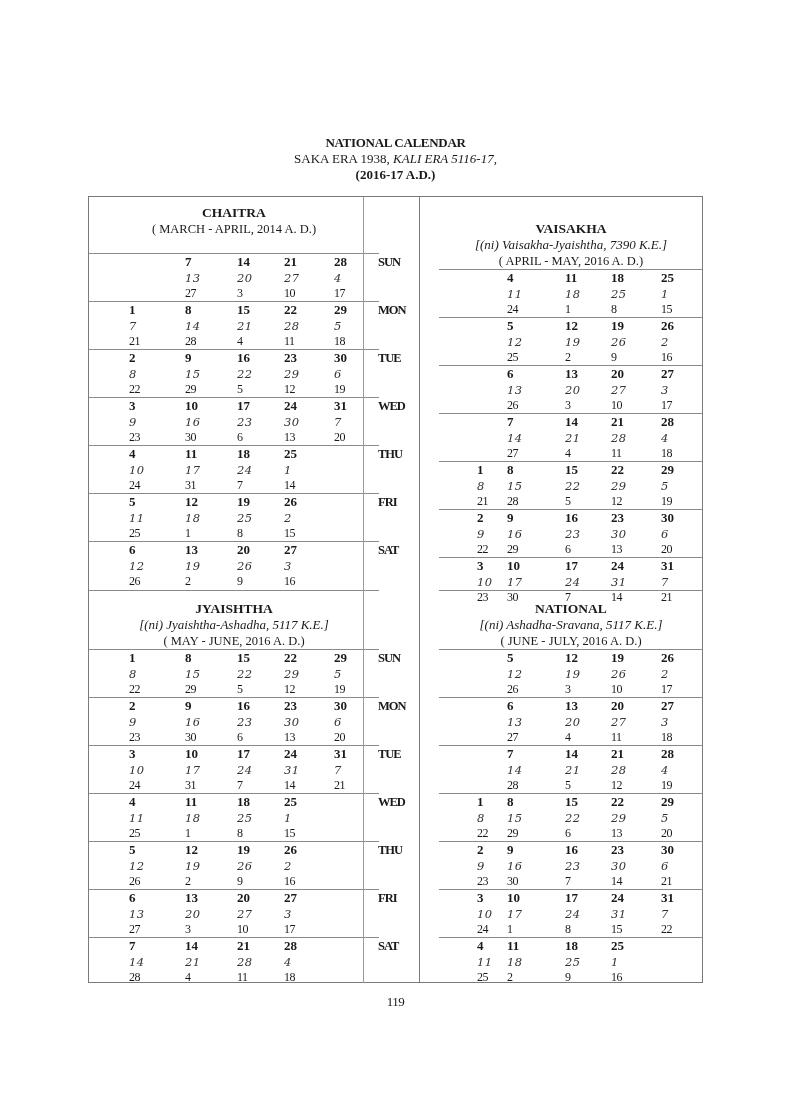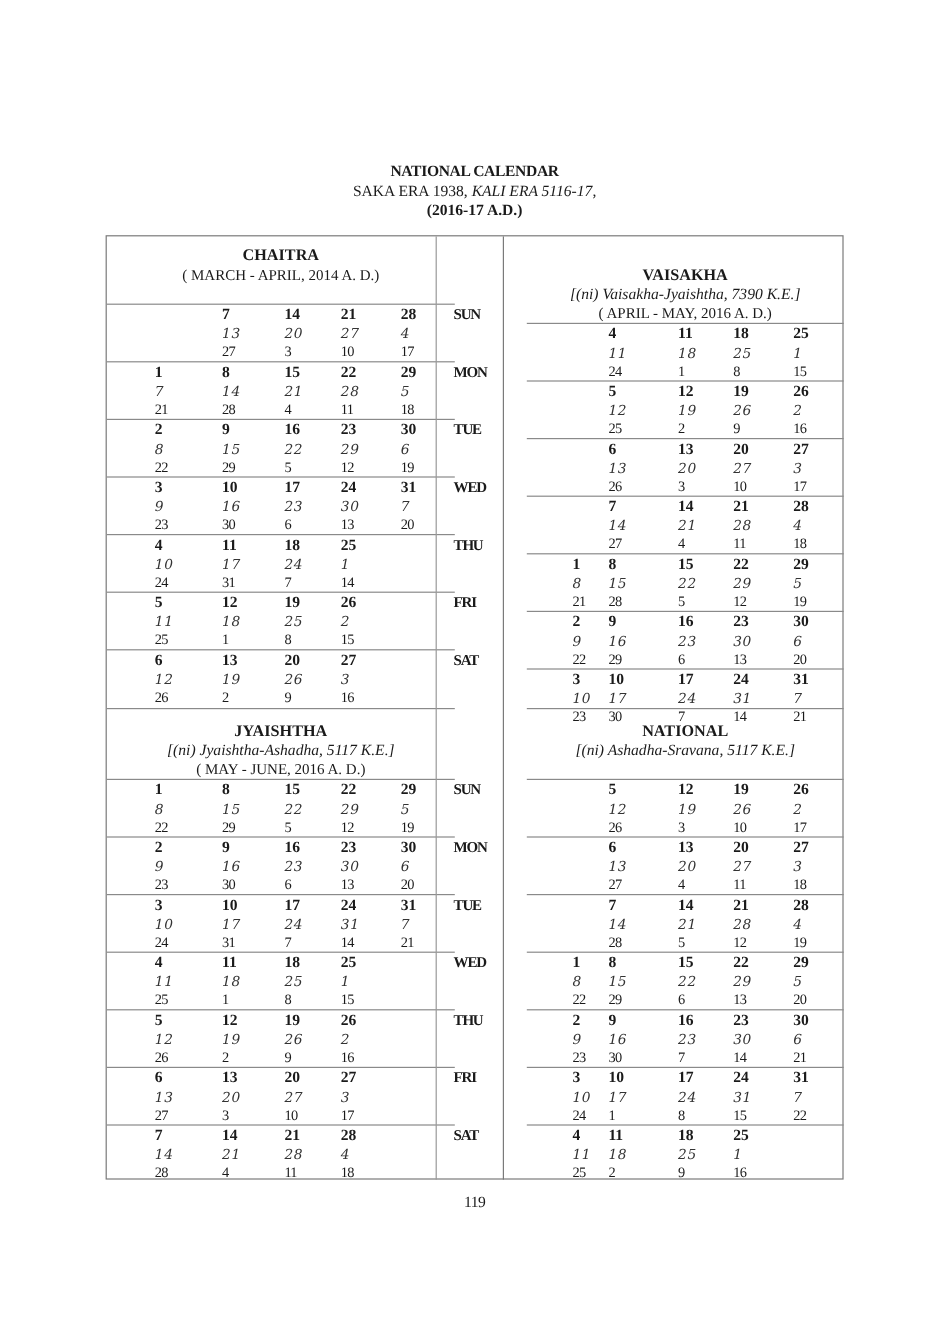--- a/index.html
+++ b/index.html
@@ -535,20 +535,21 @@
           <span style="left: 148px;">11</span>
           <span style="left: 195px;">18</span>
           <span style="left: 245px;"></span>
         </div>
       </div>
     </div>
     <div class="rpanel" style="top: 394px;">
       <div class="mhead" style="height: 58px; padding-top: 10px;">
         <div class="name">NATIONAL</div>
         <div class="sub">[(ni) Ashadha-Sravana, 5117 K.E.]</div>
+        <div class="range">( JUNE - JULY, 2016 A. D.)</div>
       </div>
       <div class="row">
         <div class="line l0">
           <span style="left: 38px;"></span>
           <span style="left: 68px;">5</span>
           <span style="left: 126px;">12</span>
           <span style="left: 172px;">19</span>
           <span style="left: 222px;">26</span>
         </div>
         <div class="line l1">

